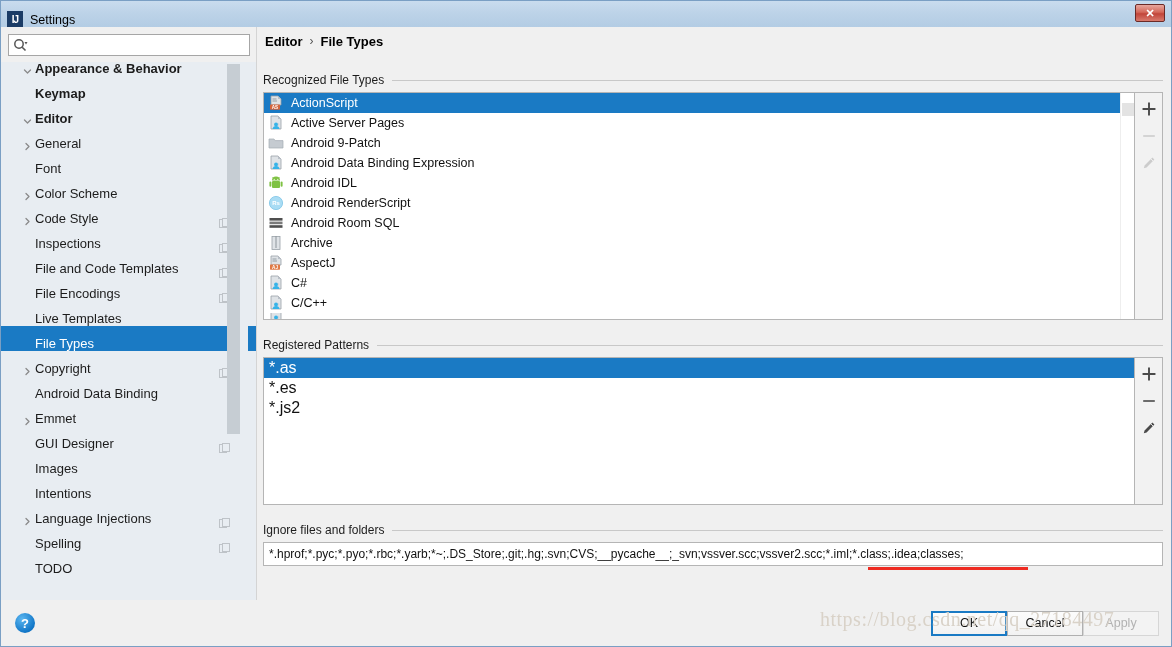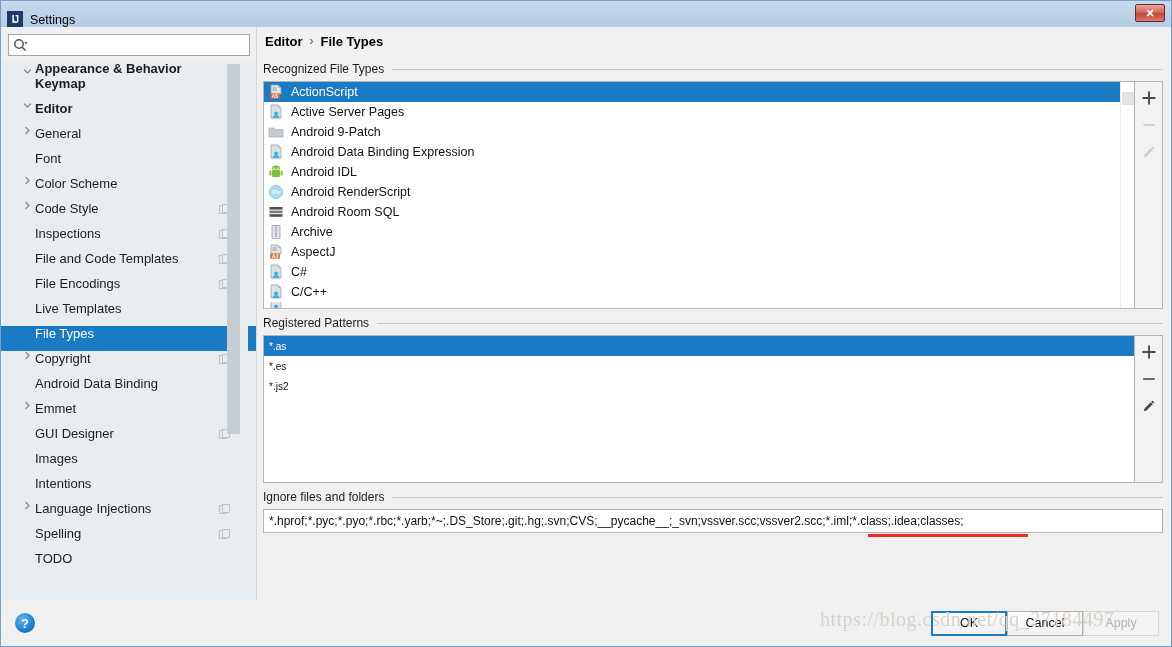--- a/index.html
+++ b/index.html
@@ -126,21 +126,21 @@
     position: absolute;
     right: 8px;
     top: 2px;
     width: 13px;
     height: 370px;
     background: #c6cdd3;
   }
   .tree-row {
     height: 25px;
     display: flex;
-    align-items: flex-start;
+    align-items: flex-end;
     padding-right: 24px;
     position: relative;
     cursor: default;
   }
   .tree-row.selected {
     background: #1a7ac4;
   }
   .tree-row.selected .tree-label { color: #ffffff; }
   .arrow {
     width: 16px;
@@ -184,21 +184,21 @@
     display: flex;
     align-items: center;
     padding-left: 2px;
     gap: 7px;
     font-size: 13px;
     font-weight: bold;
     color: #000;
   }
   .crumb-sep { color: #555; font-weight: normal; font-size: 12px; }
 
-  .group { margin-top: 6px; }
+  .group { margin-top: 17px; }
   .group-head {
     display: flex;
     align-items: center;
     gap: 8px;
     height: 16px;
     margin-bottom: 4px;
   }
   .group-title {
     font-size: 12px;
     color: #1c1c1c;
@@ -264,21 +264,21 @@
     cursor: pointer;
   }
   .tool-btn.disabled { opacity: .42; cursor: default; }
 
   .pattern-box { height: 148px; }
   .pattern-item {
     height: 20px;
     display: flex;
     align-items: center;
     padding-left: 5px;
-    font-size: 10px;
+    font-size: 16px;
     color: #111;
     cursor: default;
   }
   .pattern-item.selected { background: #1a7ac4; color: #fff; }
 
   .ignore-input {
     width: 100%;
     height: 24px;
     border: 1px solid #b5b5b5;
     background: #fff;

